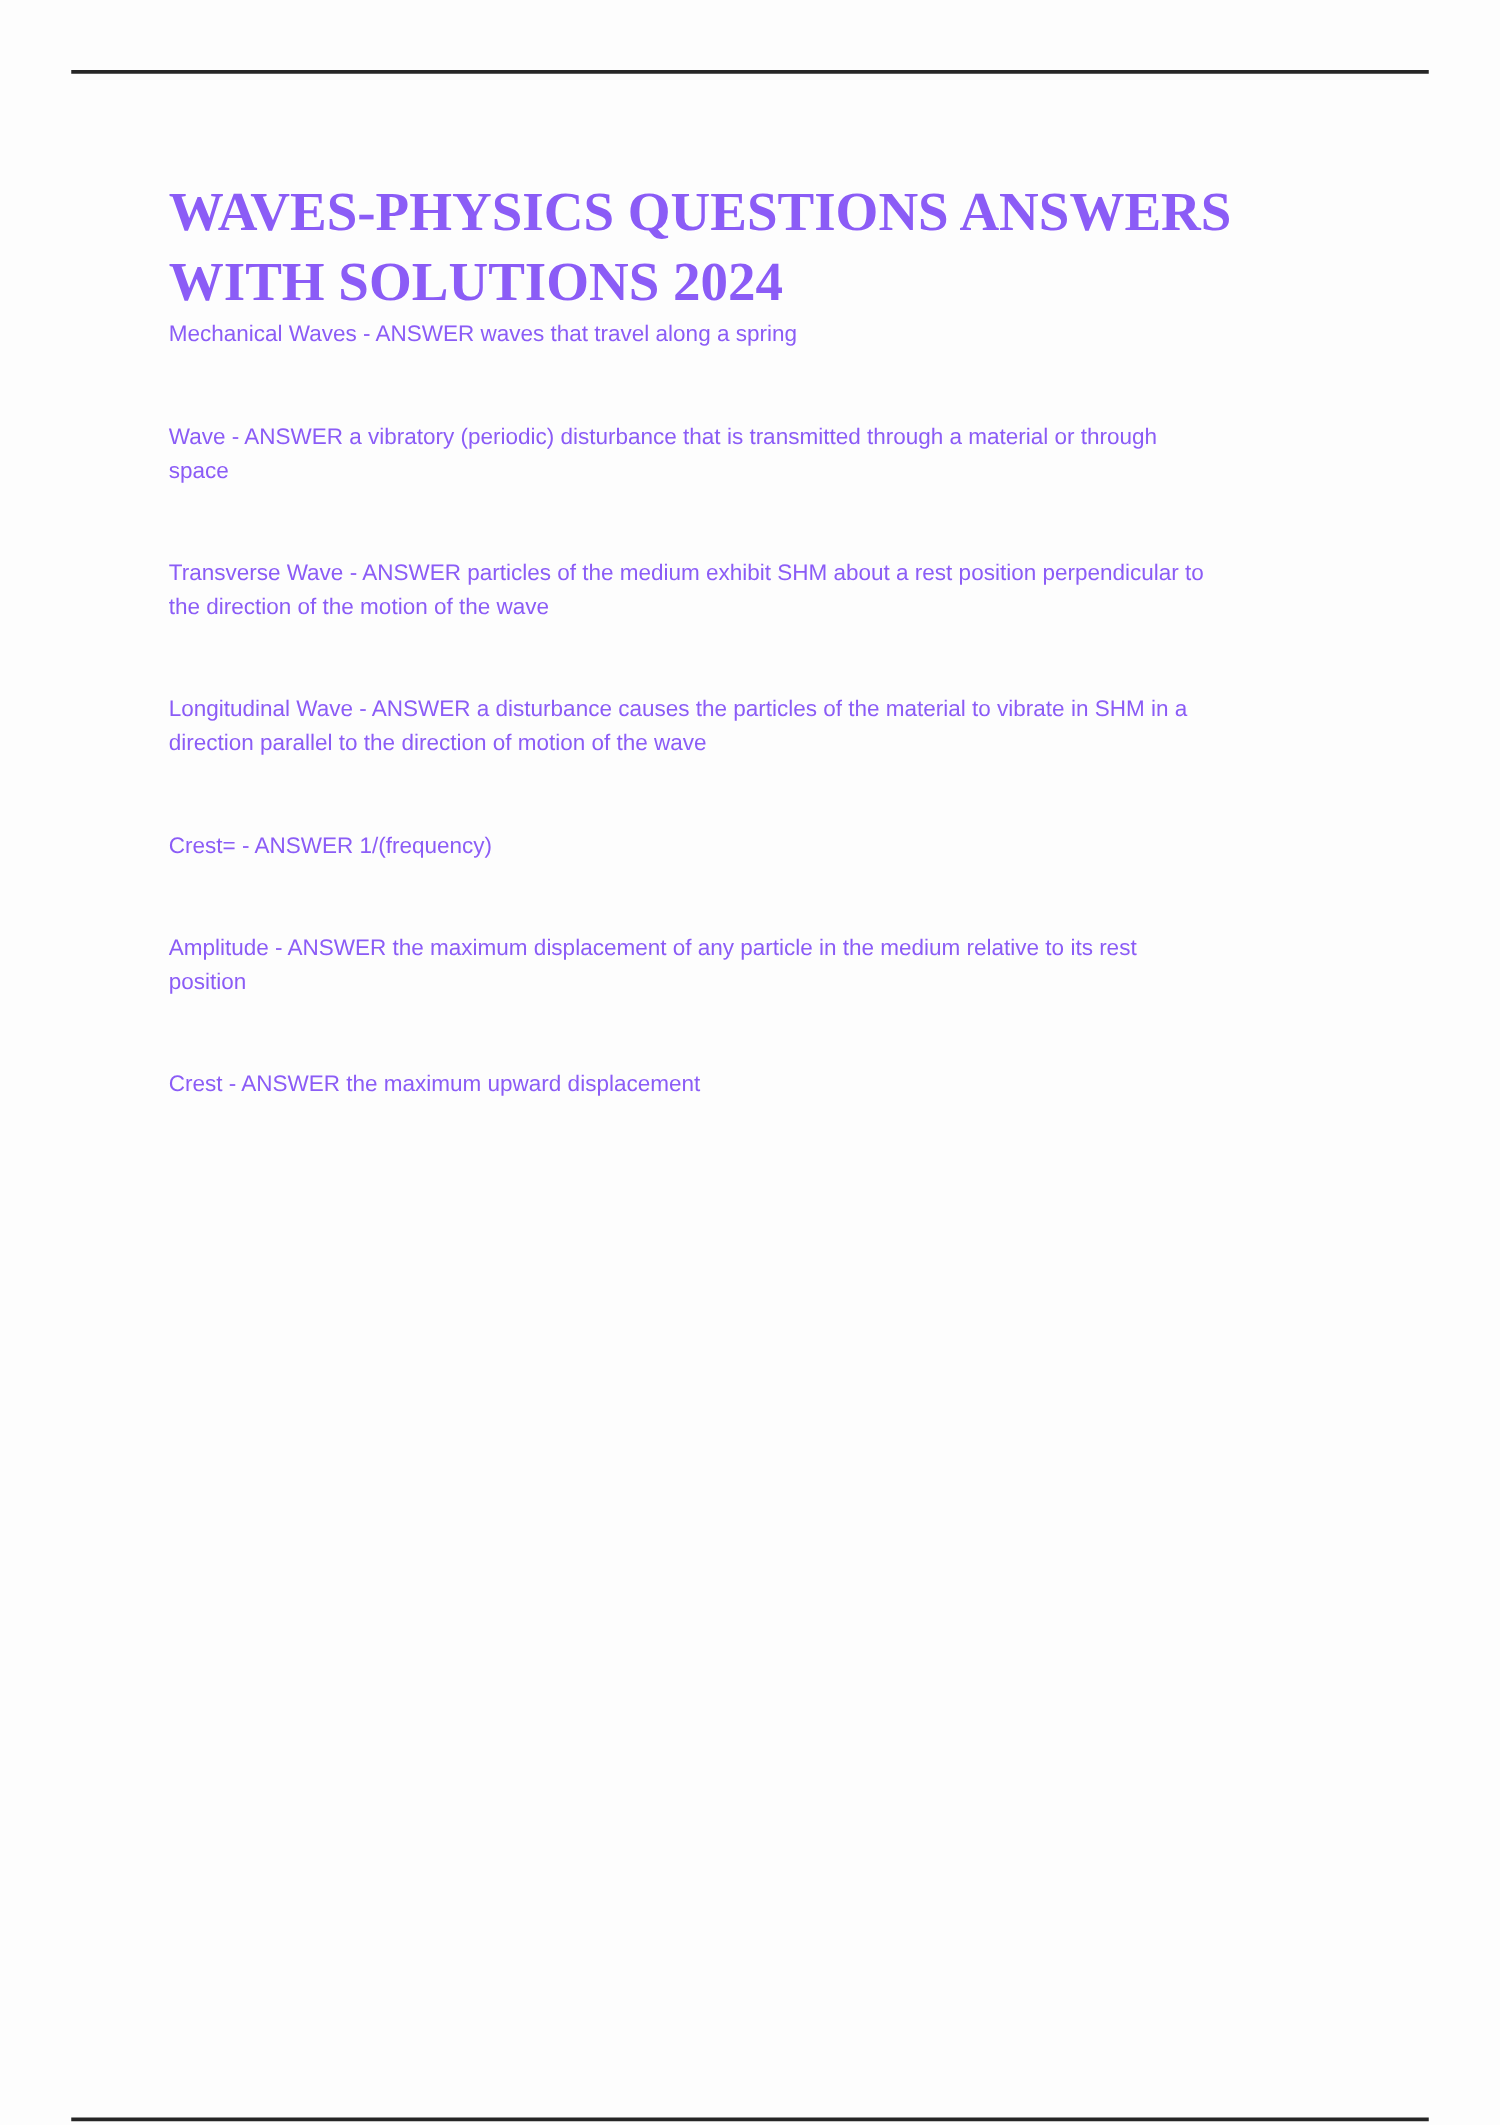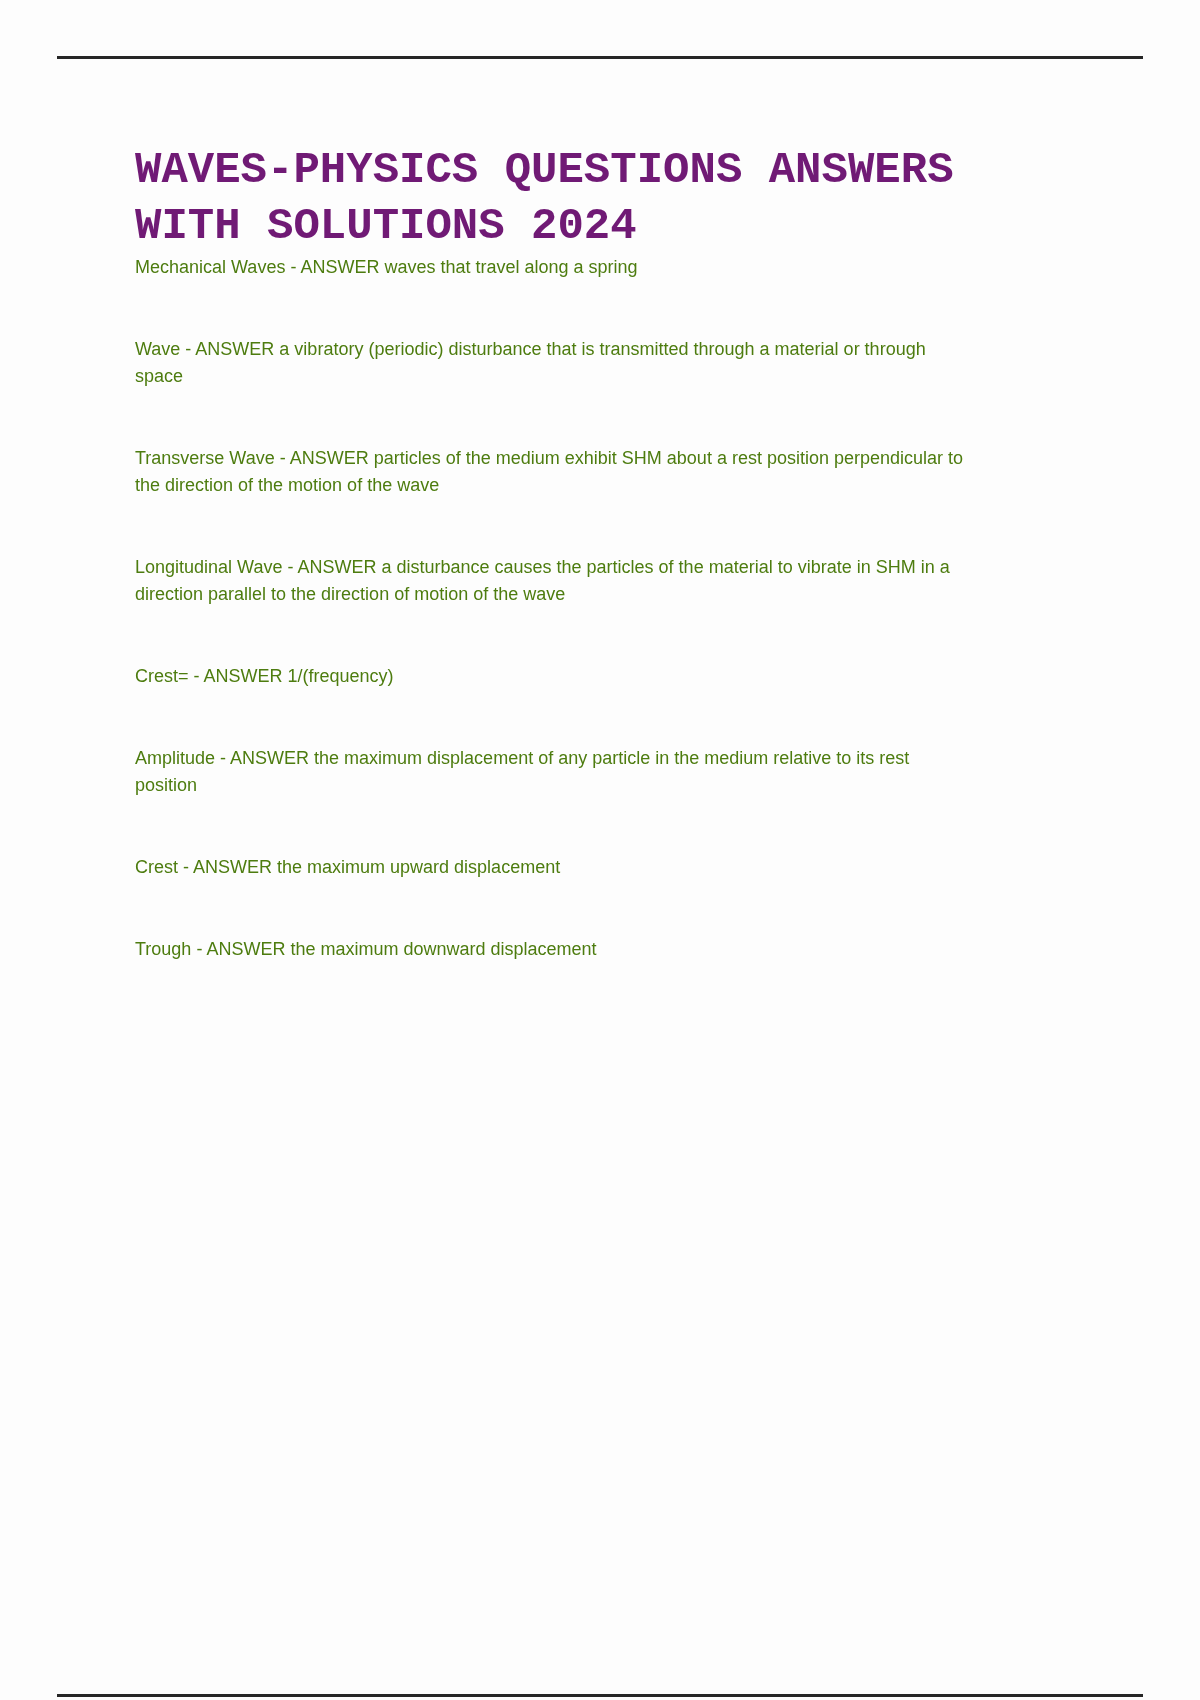--- a/index.html
+++ b/index.html
@@ -33,37 +33,37 @@
     top: 1694px;
     left: 57px;
   }
   .content {
     margin-left: 78px;  
     width: 960px;
   }
   h1.doc-title {
     margin: 87px 0 0 0;
     max-width: 950px;
-    font-family: Liberation Mono, monospace;
+    font-family: Liberation Serif, serif;
     font-weight: 700;
     font-size: 44px;
     line-height: 56px;
-    color: #701a75;
+    color: #8b5cf6;
     letter-spacing: 0px;
   }
   .qa-list {
     margin: 0;
     padding: 0;
   }
   p.qa {
     margin: 0 0 55px 0;
     max-width: 838px;
     font-size: 18px;
     line-height: 27px;
-    color: #4d7c0f;
+    color: #8b5cf6;
   }
   p.qa span { white-space: pre-wrap; }
 </style>
 </head>
 <body>
 
 <div class="page">
 
   <div class="rule rule-top"></div>
 
@@ -84,20 +84,19 @@
 
 
 
 
       <p class="qa"><span>Crest=</span><span> - ANSWER </span><span>1/(frequency)</span></p>
 
       <p class="qa"><span>Amplitude</span><span> - ANSWER </span><span>the maximum displacement of any particle in the medium relative to its rest position</span></p>
 
       <p class="qa"><span>Crest</span><span> - ANSWER </span><span>the maximum upward displacement</span></p>
 
-      <p class="qa"><span>Trough</span><span> - ANSWER </span><span>the maximum downward displacement</span></p>
 
     </div>
   </div>
 
   <div class="rule rule-bottom"></div>
 
 </div>
 
 </body></html>

